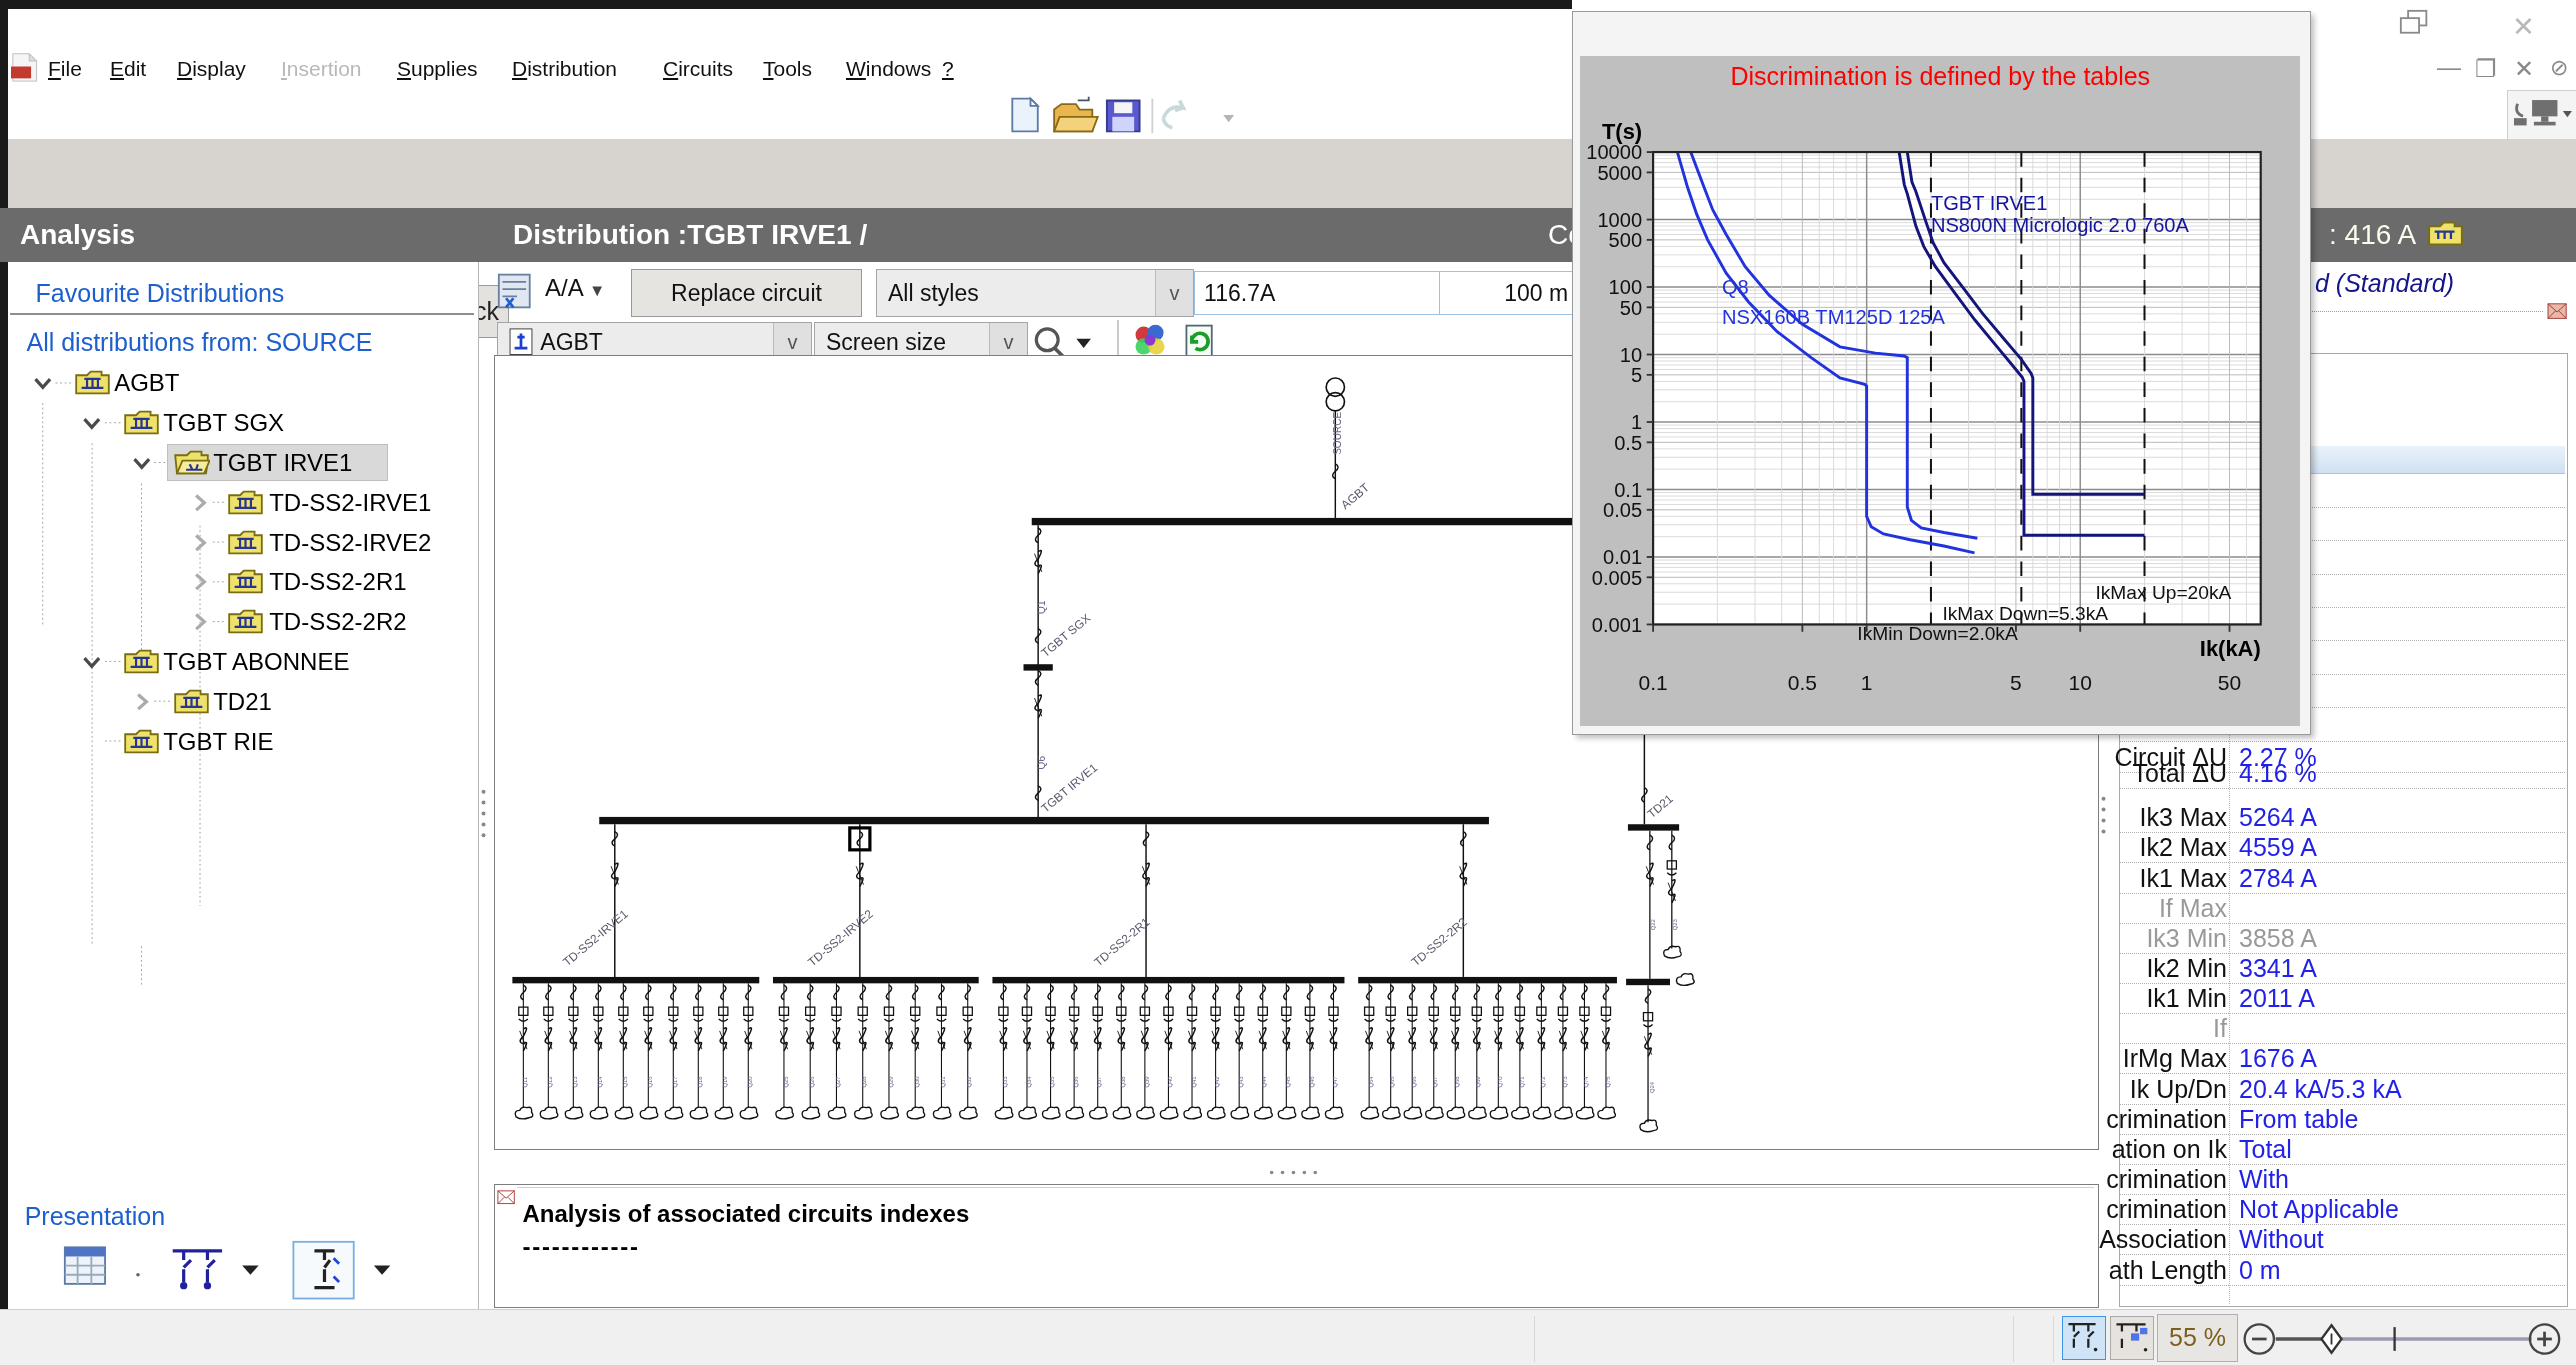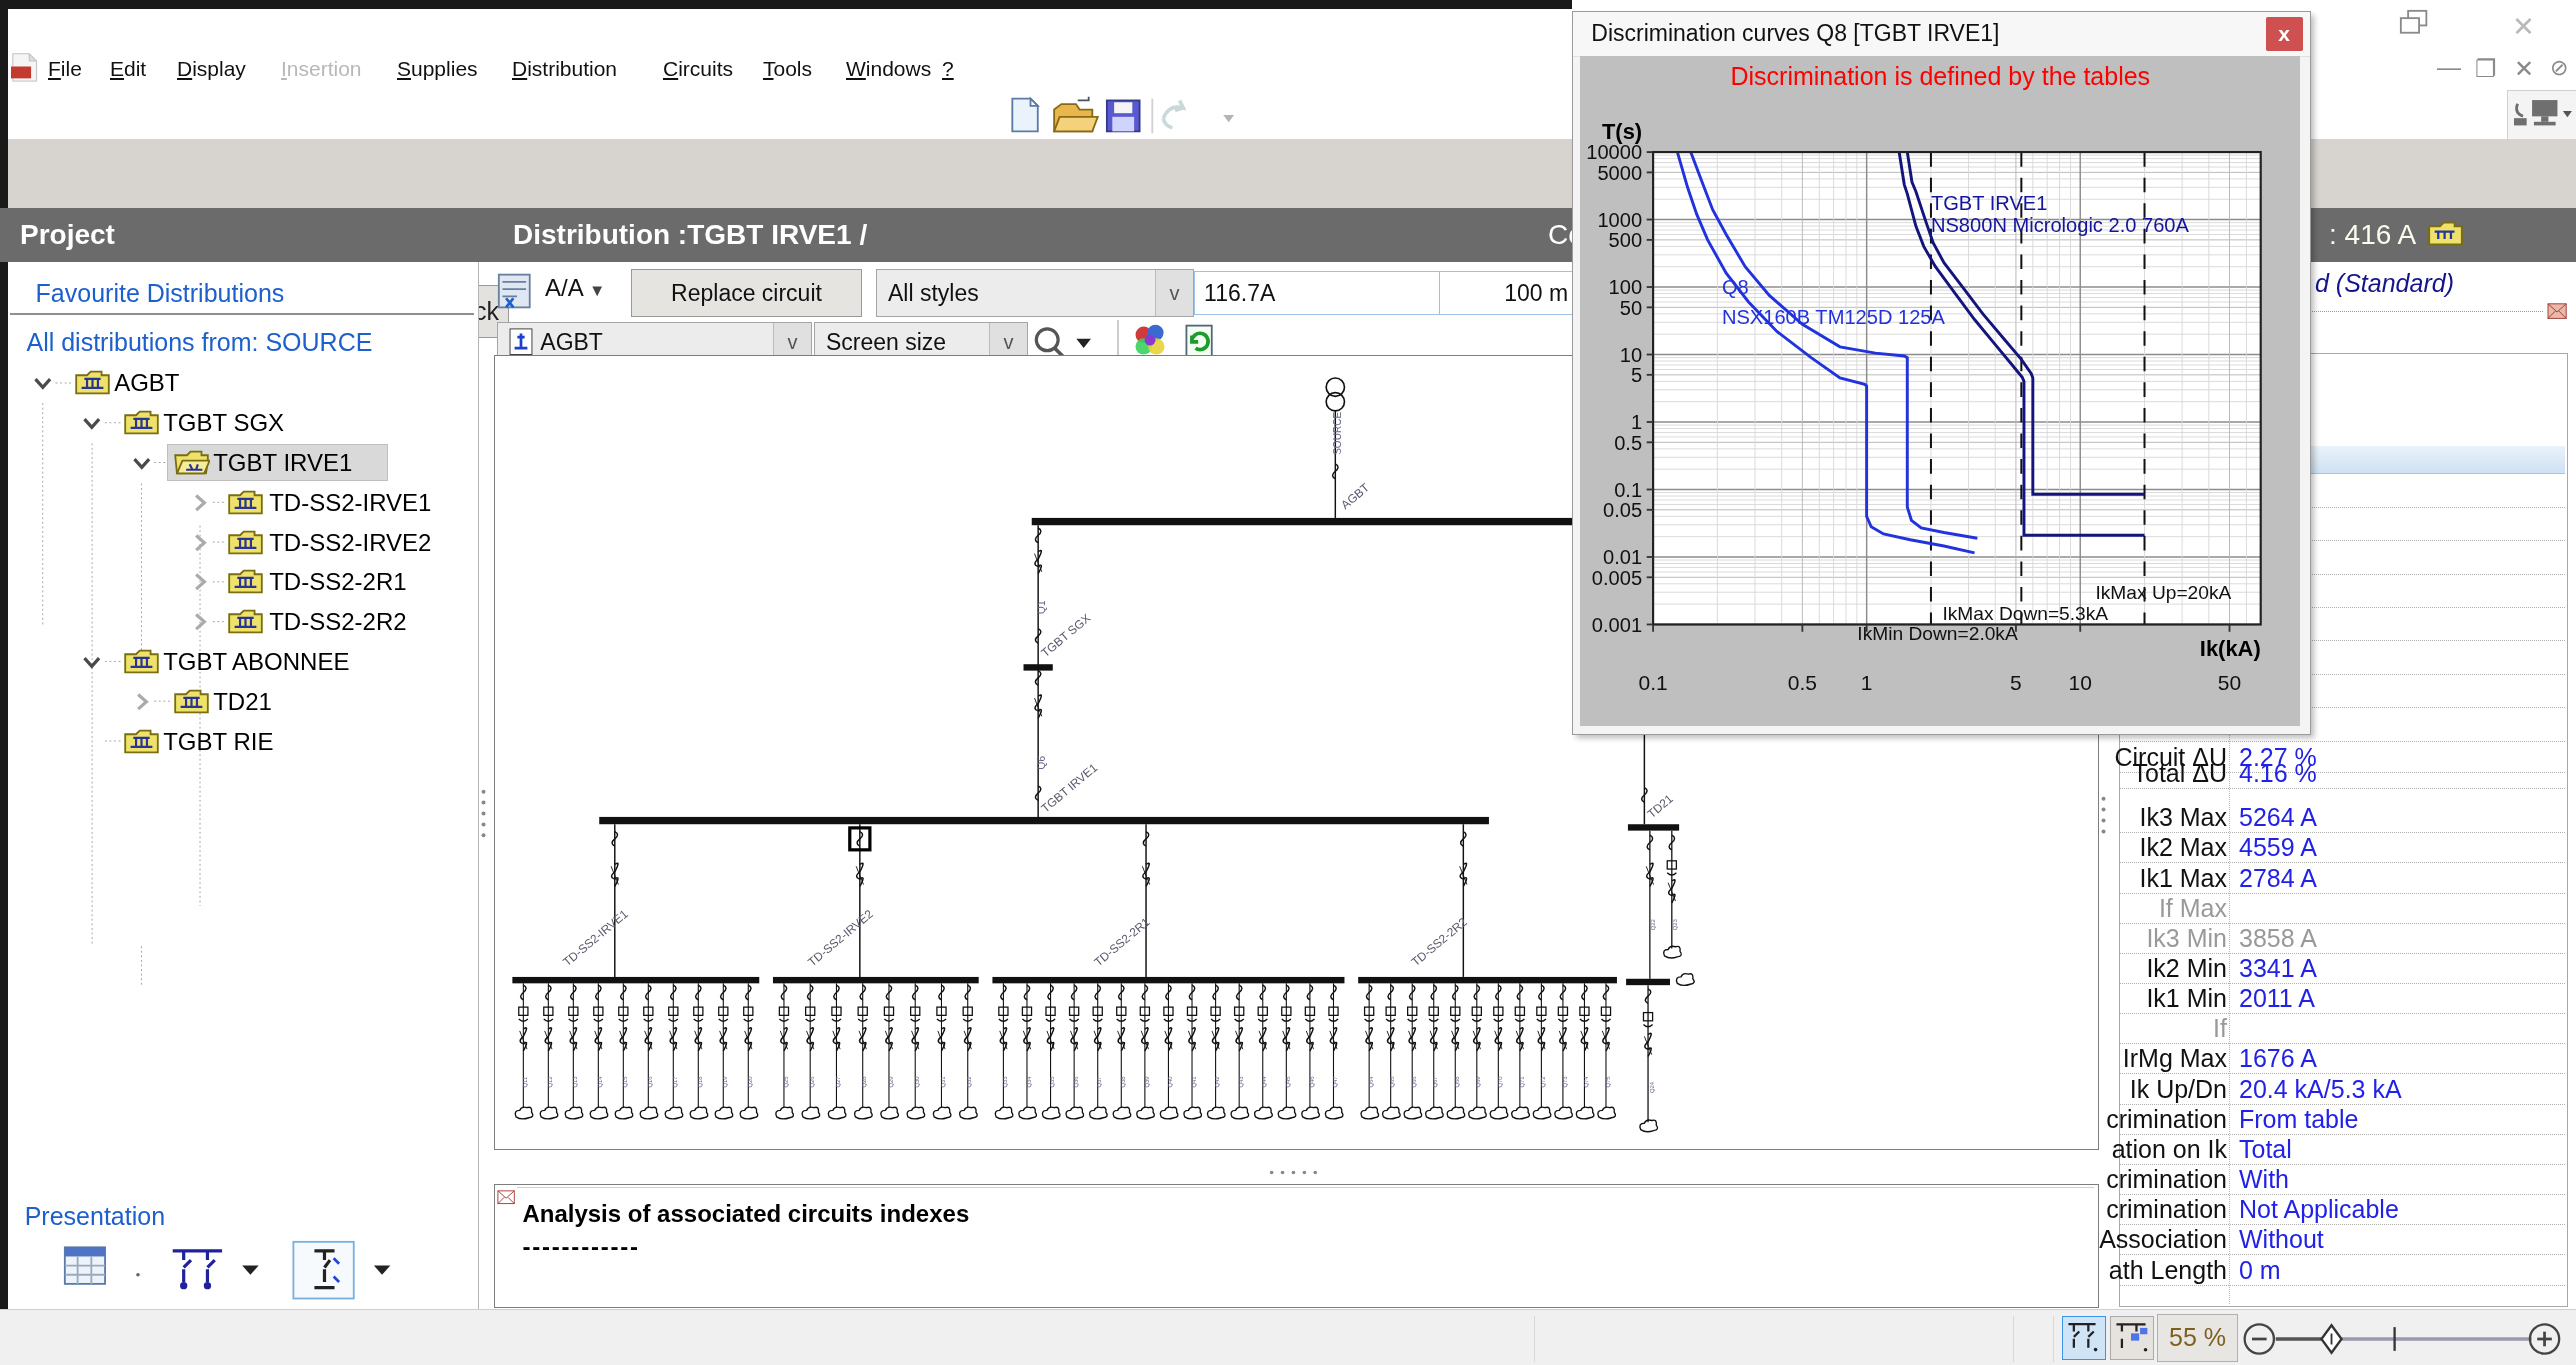--- a/index.html
+++ b/index.html
@@ -152,21 +152,21 @@
       </div>
       <div class="abs vtab active" style="left: 316px; width: 88px;">
         <span>Study</span>
       </div>
       <div class="abs vtab" style="left: 419px; width: 80px;">
         <span>Track</span>
       </div>
     </div>
 
   <div id="hdr-left" class="abs">
-    <div class="hdr-text abs" style="left:20px">Project</div>
+    <div class="hdr-text abs" style="left:20px">Analysis</div>
   </div>
   <div id="hdr-main" class="abs">
     <div class="hdr-text abs" style="left:29px">Distribution :TGBT IRVE1 /</div>
     <div class="hdr-text abs" style="left:1064px;width:55px;overflow:hidden;font-weight:normal">Consu</div>
     <div class="hdr-text abs" style="left:1845px;font-weight:normal;color:#fbfbee">: 416 A</div>
     <svg class="abs" style="left:1943px;top:11px" width="37" height="29" viewBox="0 0 40 32">
       <path d="M2 8 L14 8 L18 4 L30 4 L30 8 L38 8 L38 28 L2 28 Z" fill="#efe26a" stroke="#7a6c10" stroke-width="2"></path>
       <path d="M8 14 h22 M12 14 v8 M19 14 v8 M26 14 v8" stroke="#283593" stroke-width="2.5" fill="none"></path>
     </svg>
   </div>
@@ -952,24 +952,20 @@
           <path d="M99 10 L110 25 L99 40 L88 25 Z" fill="#fff" stroke="#333" stroke-width="2.5"></path>
           <line x1="99" y1="19" x2="99" y2="31" stroke="#333" stroke-width="2"></line>
         </g>
       <circle cx="332" cy="25" r="16" fill="none" stroke="#444" stroke-width="2.5"></circle>
         <line x1="324" y1="25" x2="340" y2="25" stroke="#444" stroke-width="3"></line>
         <line x1="332" y1="17" x2="332" y2="33" stroke="#444" stroke-width="3"></line>
     </svg>
   </div>
 
   <div id="dialog" class="abs">
-    <div id="dlg-title">
-      <div class="t">Discrimination curves Q8 [TGBT IRVE1]</div>
-      <div id="dlg-close">x</div>
-    </div>
     <div id="dlg-body">
       <div id="dlg-msg">Discrimination is defined by the tables</div>
       <svg id="curvesvg" width="720" height="670" viewBox="0 0 788 733">
           <rect x="80" y="105" width="665" height="517" fill="#fff"></rect>
           <line x1="80" y1="622" x2="745" y2="622" stroke="#8c8c8c" stroke-width="1.6"></line>
           <line x1="80" y1="599.7667846059602" x2="745" y2="599.7667846059602" stroke="#d7d7d7" stroke-width="1"></line>
           <line x1="80" y1="586.7611873299907" x2="745" y2="586.7611873299907" stroke="#d7d7d7" stroke-width="1"></line>
           <line x1="80" y1="577.5335692119205" x2="745" y2="577.5335692119205" stroke="#d7d7d7" stroke-width="1"></line>
           <line x1="80" y1="570.3760725368969" x2="745" y2="570.3760725368969" stroke="#b4b4b4" stroke-width="1"></line>
           <line x1="80" y1="564.5279719359509" x2="745" y2="564.5279719359509" stroke="#d7d7d7" stroke-width="1"></line>

